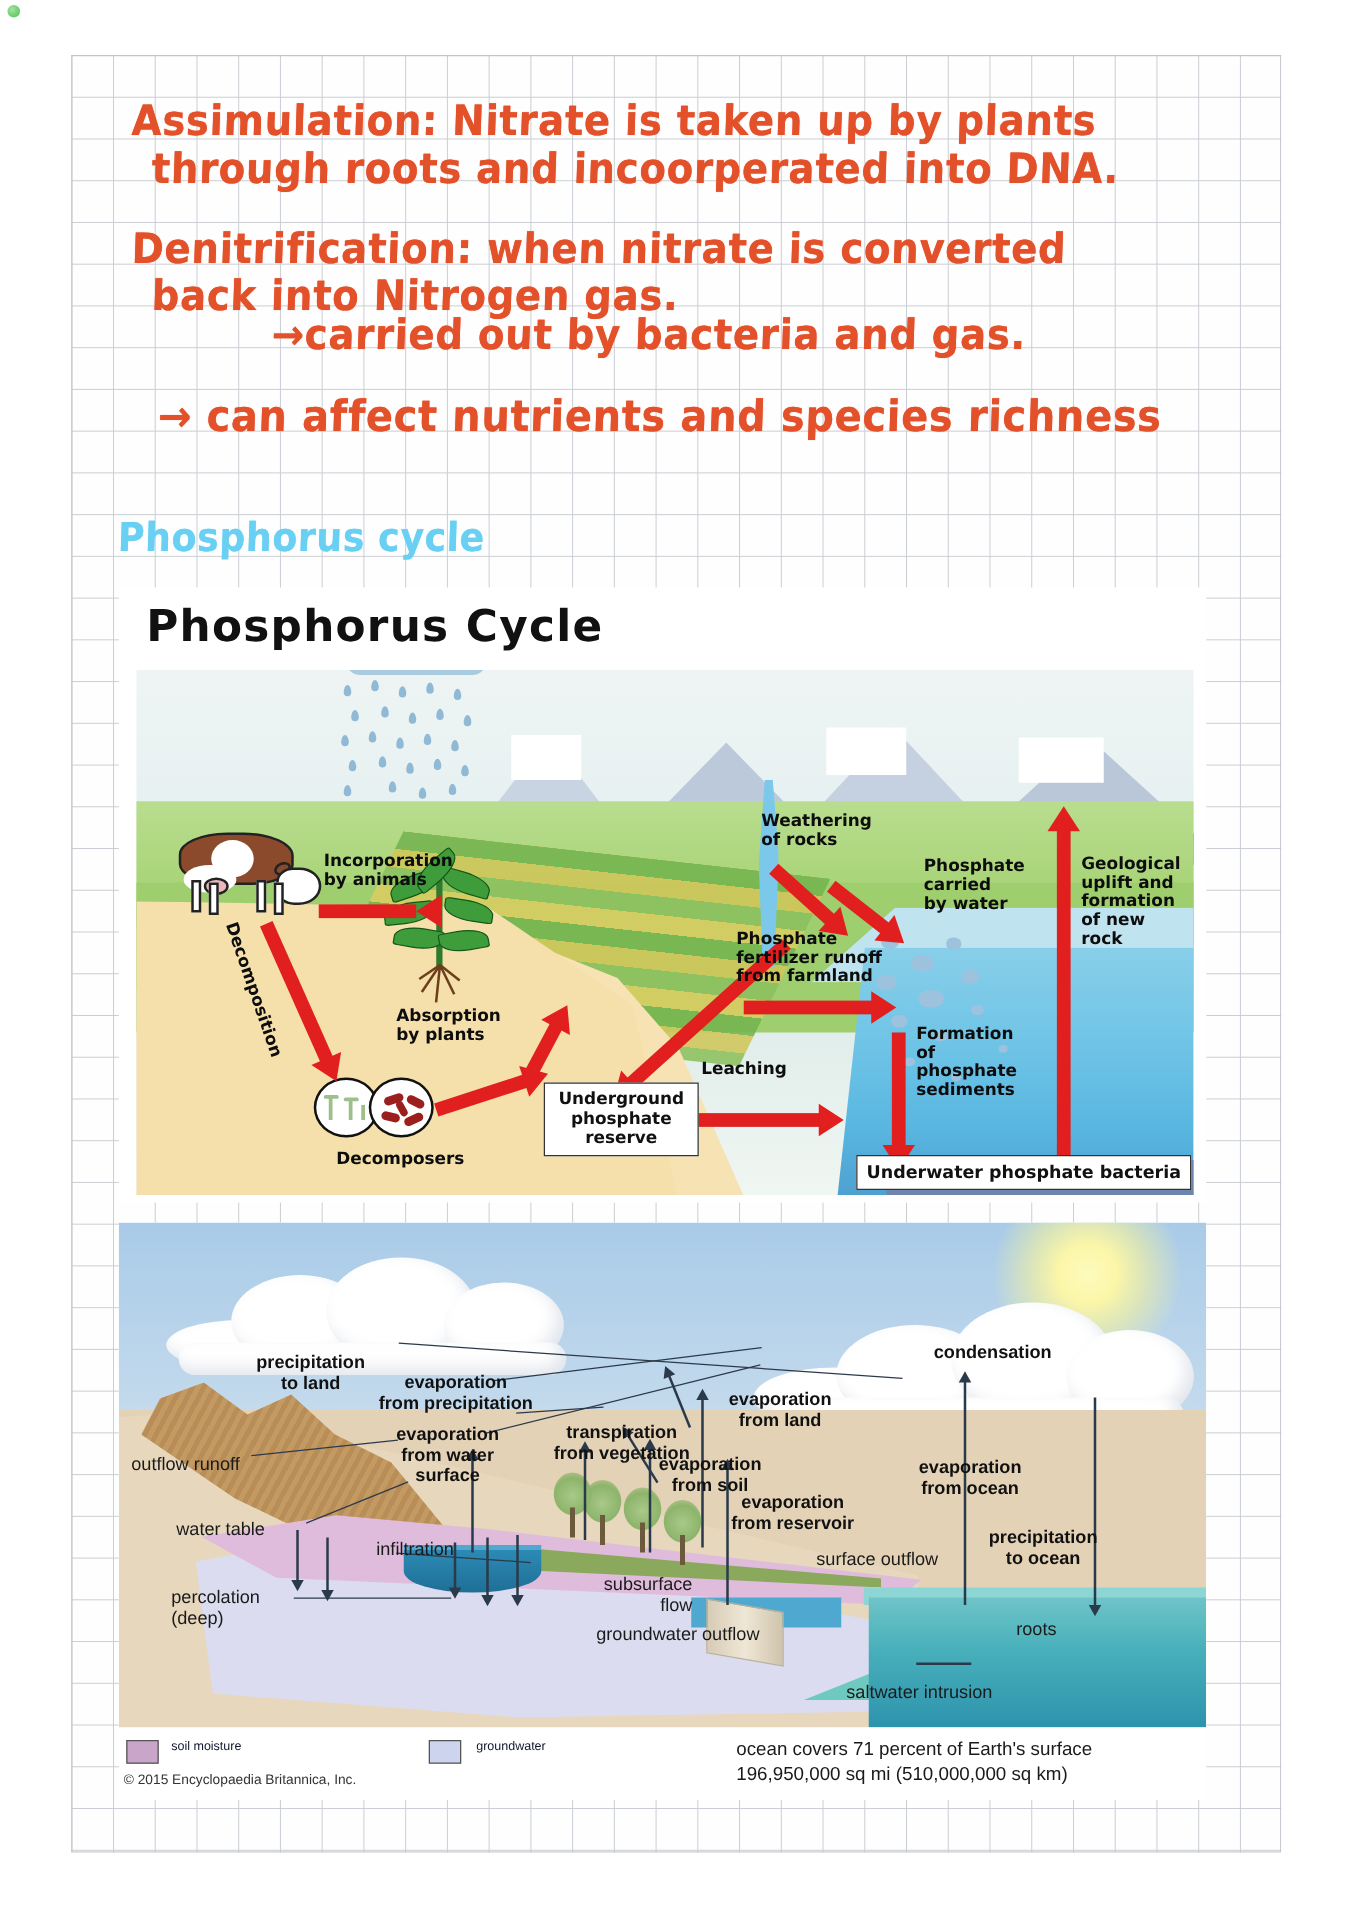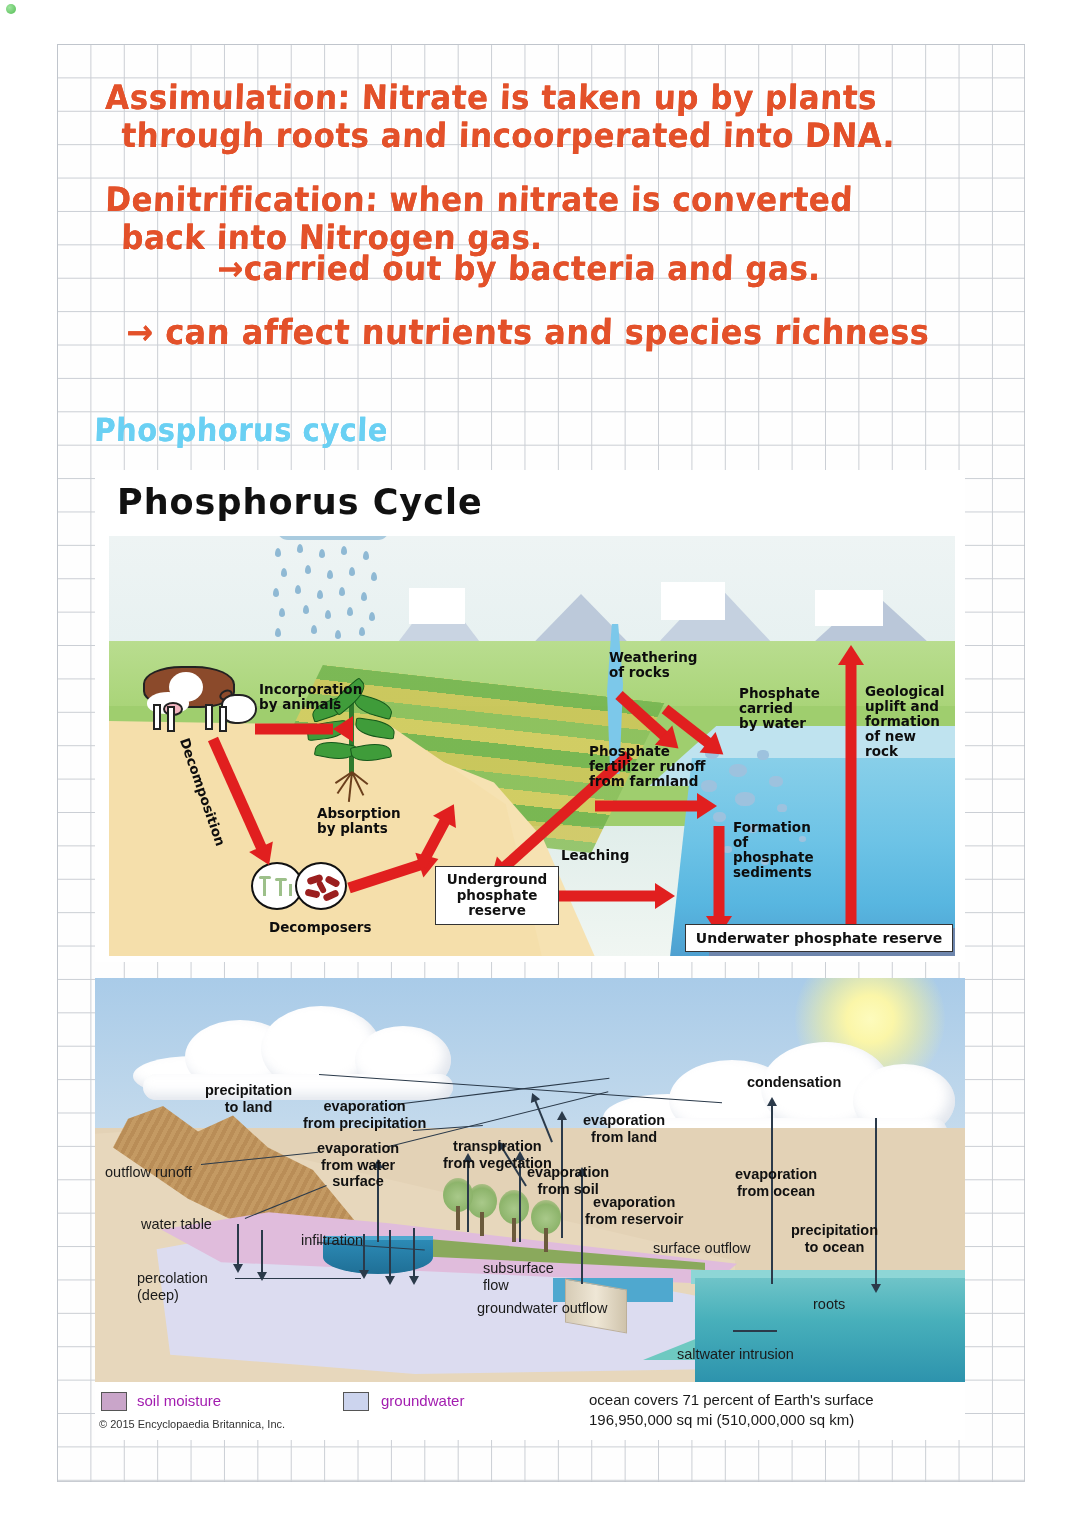--- a/index.html
+++ b/index.html
@@ -248,21 +248,21 @@
   .warrow.down::after { top:auto; bottom:-7px; border-bottom:none;
      border-top:9px solid #2b3a4a; }
   .wline { position:absolute; background:#2b3a4a; height:1.4px; transform-origin:left center; }
 
   .wlabel { position:absolute; font-family:"Liberation Sans", sans-serif;
      font-weight:700; color:#111; line-height:1.15; white-space:pre-line; font-size:14.5px; }
   .wlabel.reg { font-weight:400; color:#1a1a1a; }
 
   #water-legend { position:absolute; left:0; top:404px; width:870px; height:58px; background:#ffffff; }
   .swatch { position:absolute; width:26px; height:19px; border:1.4px solid #555; }
-  .legtxt { position:absolute; font-size:15px; color:#a21caf; font-family:"Liberation Sans", sans-serif; }
+  .legtxt { position:absolute; font-size:10px; color:#0f172a; font-family:"Liberation Sans", sans-serif; }
   .copy { position:absolute; font-size:11px; color:#333; font-family:"Liberation Sans", sans-serif; }
   .oceanfact { position:absolute; font-size:15px; color:#1a1a1a; line-height:1.3;
      font-family:"Liberation Sans", sans-serif; white-space:pre-line; }
 </style>
 </head>
 <body>
 
 <div id="page">
 
   <div class="corner-dot" style="left:6px;top:4px;"></div>
@@ -449,21 +449,21 @@
         <div class="shaft" style="width:278px;"></div>
           <div class="head" style="left:276px;"></div>
       </div>
 
       <div class="whitebox" style="left:326px;top:330px;width:124px;padding:5px 4px;font-size:13.5px;">
         <span>Underground
 phosphate
 reserve</span>
       </div>
       <div class="whitebox" style="left:576px;top:388px;width:268px;padding:5px 4px;font-size:14px;">
-        <span>Underwater phosphate reserve</span>
+        <span>Underwater phosphate bacteria</span>
       </div>
 
       <div class="plabel sm" style="left:150px;top:146px;">Incorporation
 by animals</div>
       <div class="plabel sm" style="left:82px;top:200px;transform:rotate(71deg);transform-origin:left top;">Decomposition</div>
       <div class="plabel sm" style="left:136px;top:384px;margin-left:24px;">Decomposers</div>
       <div class="plabel sm" style="left:208px;top:270px;">Absorption
 by plants</div>
       <div class="plabel sm" style="left:452px;top:312px;">Leaching</div>
       <div class="plabel sm" style="left:500px;top:114px;">Weathering
@@ -578,21 +578,21 @@
       <div class="wlabel reg" style="left:42px;top:292px;">percolation
 (deep)</div>
       <div class="wlabel" style="left:348px;top:160px;text-align:center;">transpiration
 from vegetation</div>
       <div class="wlabel" style="left:432px;top:186px;text-align:center;">evaporation
 from soil</div>
       <div class="wlabel" style="left:488px;top:134px;text-align:center;">evaporation
 from land</div>
       <div class="wlabel" style="left:490px;top:216px;text-align:center;">evaporation
 from reservoir</div>
-      <div class="wlabel reg" style="left:388px;top:282px;text-align:left;">subsurface
+      <div class="wlabel reg" style="left:388px;top:282px;text-align:right;">subsurface
 flow</div>
       <div class="wlabel reg" style="left:382px;top:322px;">groundwater  outflow</div>
       <div class="wlabel reg" style="left:558px;top:262px;">surface outflow</div>
       <div class="wlabel" style="left:652px;top:96px;">condensation</div>
       <div class="wlabel" style="left:640px;top:188px;text-align:center;">evaporation
 from ocean</div>
       <div class="wlabel" style="left:696px;top:244px;text-align:center;">precipitation
 to ocean</div>
       <div class="wlabel reg" style="left:718px;top:318px;">roots</div>
       <div class="wlabel reg" style="left:582px;top:368px;">saltwater intrusion</div>

